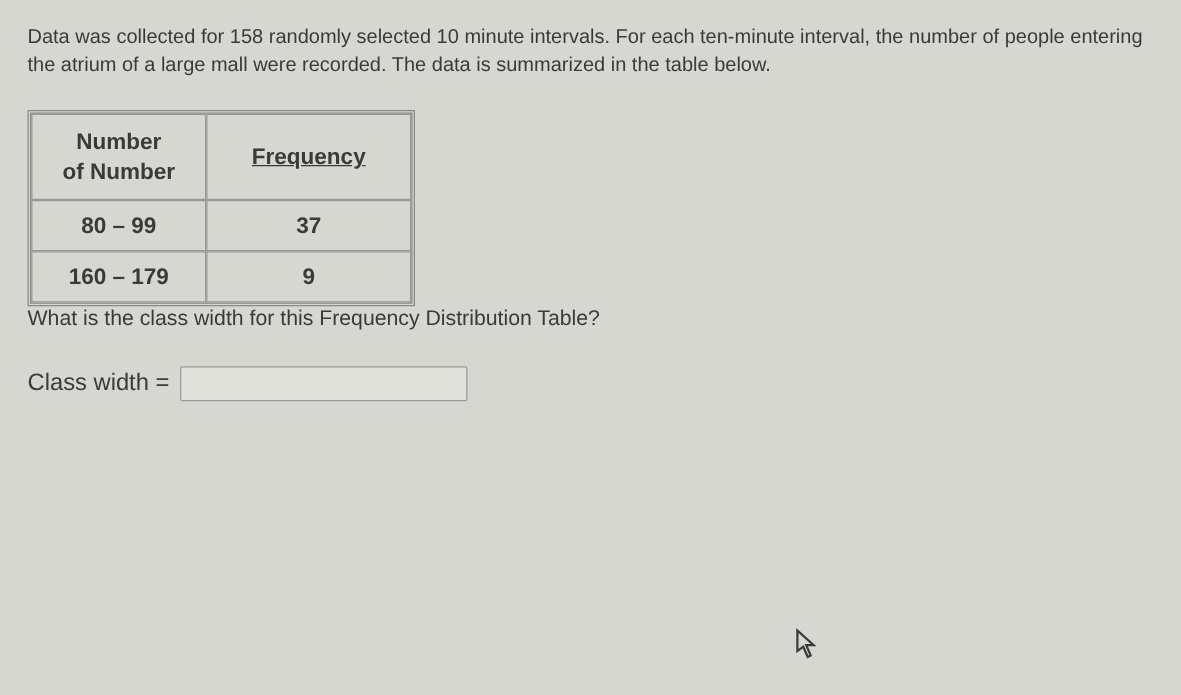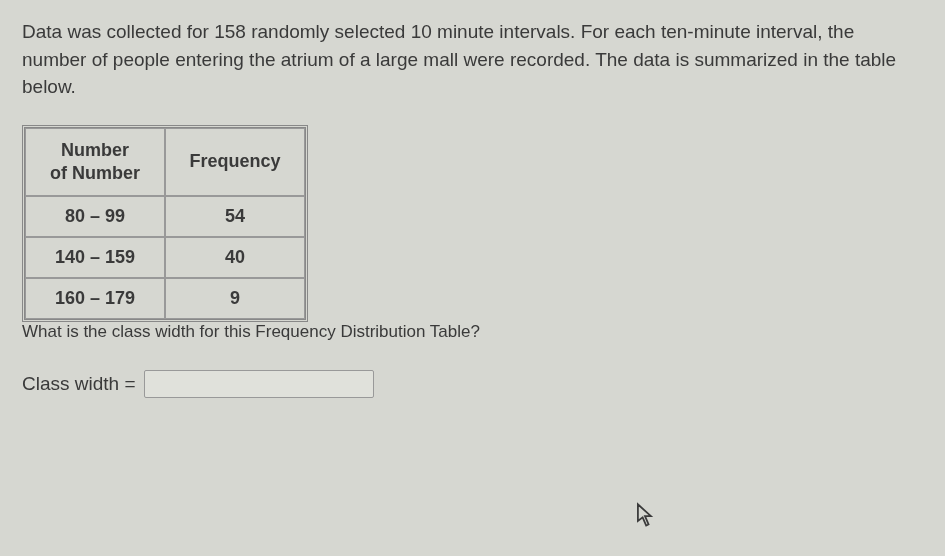--- a/index.html
+++ b/index.html
@@ -10,21 +10,21 @@
     body {
       width: 945px;
       height: 556px;
       background: #d6d7d1;
       font-family: 'Segoe UI', Arial, sans-serif;
       color: #3a3a3a;
       padding: 18px 22px;
       position: relative;
     }
     .problem-text {
-      font-size: 19px;
+      font-size: 16px;
       line-height: 1.45;
       margin-bottom: 24px;
       color: #3a3a3a;
     }
     .freq-table {
       border-collapse: separate;
       border-spacing: 0;
       border: 3px double #888;
     }
     .freq-table th,
@@ -36,21 +36,22 @@
     }
     .freq-table th {
       padding: 10px 18px;
       font-weight: 600;
       line-height: 1.3;
     }
     .freq-table th:first-child {
       width: 140px;
     }
     .freq-table th:last-child {
-      width: 140px;
+      width: 164px;
+      text-decoration: underline;
     }
     .freq-table td {
       padding: 9px 18px;
       font-weight: 700;
     }
     .question-text {
       font-size: 17px;
       margin-bottom: 28px;
       color: #3a3a3a;
     }
@@ -95,25 +96,21 @@
       <th>
         <span>Number</span><br>
         <span>of Number</span>
       </th>
       <th>Frequency</th>
     </tr>
   </thead>
   <tbody>
     <tr>
       <td>80 – 99</td>
-      <td>54</td>
-    </tr>
-    <tr>
-      <td>140 – 159</td>
-      <td>40</td>
+      <td>37</td>
     </tr>
     <tr>
       <td>160 – 179</td>
       <td>9</td>
     </tr>
   </tbody>
 </table>
 
 <p class="question-text">What is the class width for this Frequency Distribution Table?</p>
 

